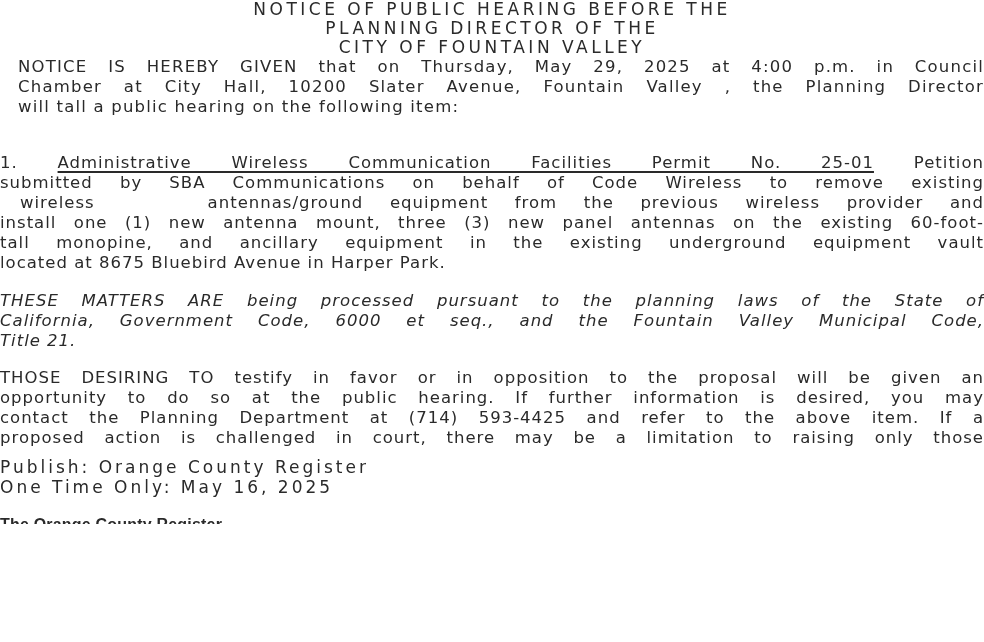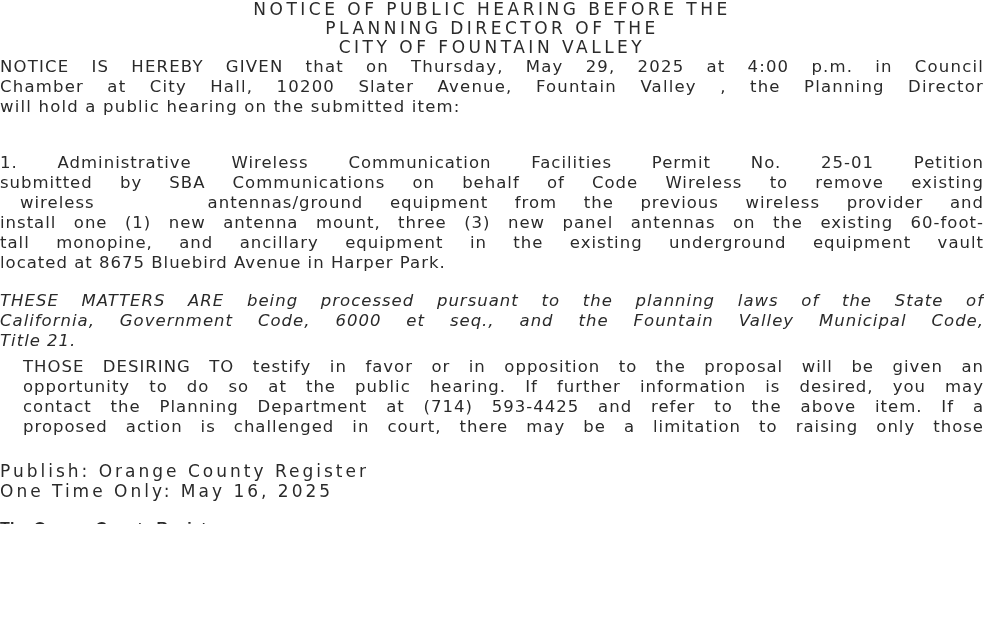--- a/index.html
+++ b/index.html
@@ -28,40 +28,41 @@
     text-align-last: justify;
   }
   
   .title .line {
     text-align: center;
     letter-spacing: 3.5px;
     line-height: 19px;
     font-size: 17px;
   }
   
-  .intro .line { letter-spacing: 1.2px; }
+  .intro .line { letter-spacing: 1.2px; padding-left: 18px; }
   
   .body-text .line { letter-spacing: 1.0px; }
   .items { margin-top: 36px; }
   .matters { margin-top: 18px; font-style: italic; }
-  .desiring { margin-top: 6px; padding-left: 23px; }
+  .desiring { margin-top: 17px; }
   
-  .publish { margin-top: 24px; }
+  .publish { margin-top: 9px; }
   .publish .line { letter-spacing: 3px; font-size: 17px; }
   
   .footer { margin-top: 18px; }
   .footer .line {
     font-family: "Liberation Sans", sans-serif;
     font-weight: bold;
     font-size: 16px;
     letter-spacing: 0.2px;
     line-height: 20px;
   }
   
   .u {
+    text-decoration: underline;
     text-decoration-thickness: 1.5px;
     text-underline-offset: 3px;
   }
   
   .split { display: flex; padding-left: 20px; }
   .split .left { flex: none; }
   .split .right {
     flex: 1;
     margin-left: 113px;
     text-align: justify;
@@ -76,21 +77,21 @@
 
   <div class="title">
     <div class="line">NOTICE OF PUBLIC HEARING BEFORE THE</div>
     <div class="line">PLANNING DIRECTOR OF THE</div>
     <div class="line">CITY OF FOUNTAIN VALLEY</div>
   </div>
 
   <div class="intro">
     <div class="line jl">NOTICE IS HEREBY GIVEN that on Thursday, May 29, 2025 at 4:00 p.m. in Council</div>
     <div class="line jl">Chamber at City Hall, 10200 Slater Avenue, Fountain Valley , the Planning Director</div>
-    <div class="line">will hold a public hearing on the submitted item:</div>
+    <div class="line">will tall a public hearing on the following item:</div>
   </div>
 
   <div class="items body-text">
     <div>
       <div class="line jl"><span>1. </span><span class="u">Administrative Wireless Communication Facilities Permit No. 25-01</span>
         <span>Petition</span></div>
       <div class="line jl">submitted by SBA Communications on behalf of Code Wireless to remove existing</div>
       <div class="line split">
         <span class="left">wireless</span>
         <span class="right">antennas/ground equipment from the previous wireless provider and</span>

